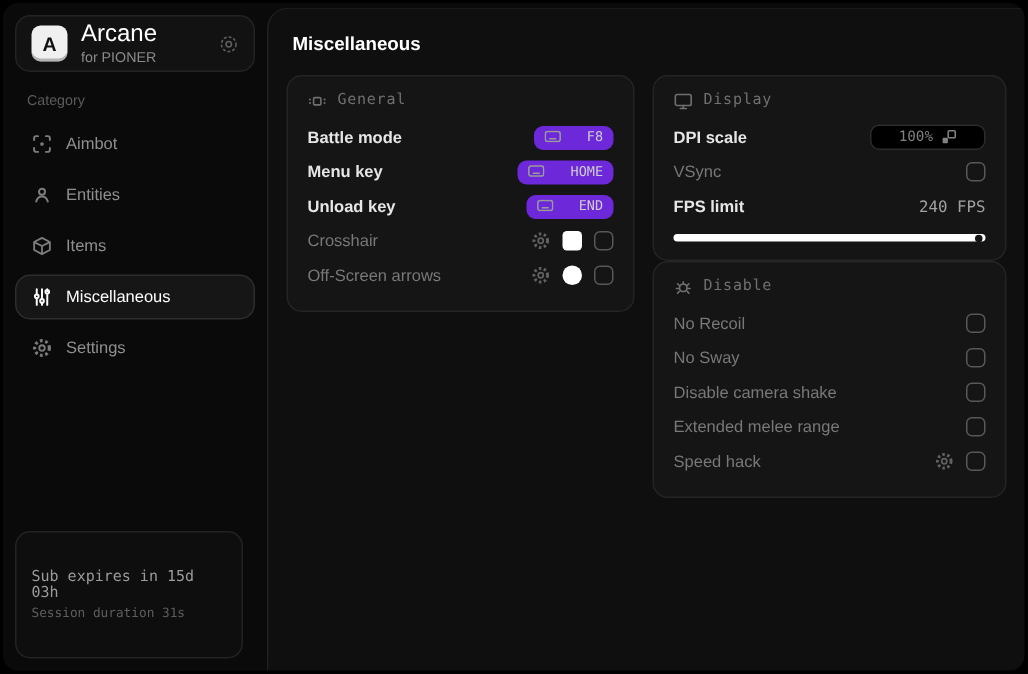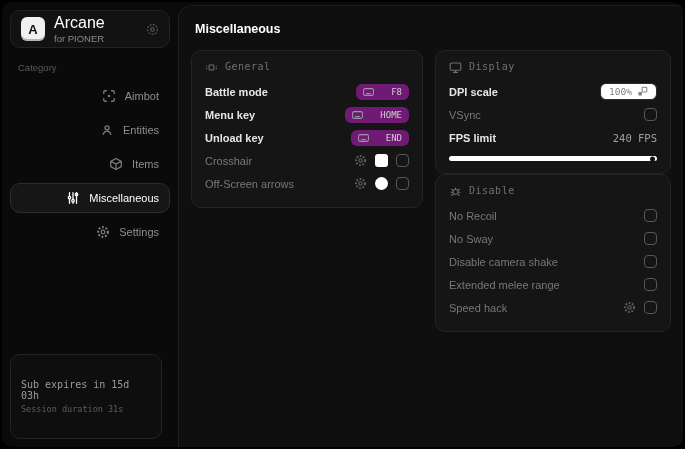--- a/index.html
+++ b/index.html
@@ -15,21 +15,21 @@
               font-weight:bold; font-size:13px; display:flex; align-items:center; justify-content:center;
               box-shadow:inset 0 -2px 0 rgba(0,0,0,.25); }
   .logo-text { display:flex; flex-direction:column; gap:1px; }
   .app-name { color:#fff; font-size:16px; font-weight:normal; }
   .app-sub  { color:#8a8a8a; font-size:9.5px; }
   .account-btn { margin-left:auto; color:#5f5f5f; display:flex; cursor:pointer; }
 
   .category { color:#5b5b5b; font-size:9.5px; margin:14px 0 8px 16px; }
   .nav { margin:0 8px; }
   .nav-item { display:flex; align-items:center; gap:9px; padding:7px 10px; margin-bottom:4px;
-              color:#8f8f8f; font-size:11px; border:1px solid transparent; border-radius:10px; cursor:pointer;justify-content:flex-end; }
+              color:#8f8f8f; font-size:11px; border:1px solid transparent; border-radius:10px; cursor:pointer; }
   .nav-item .icn { display:flex; color:#7c7c7c; }
   .nav-item.active { background:#161616; border-color:#2d2d2d; color:#fff; }
   .nav-item.active .icn { color:#fff; }
 
   .side-footer { position:absolute; left:8px; right:16px; bottom:8px; background:#0e0e0e;
                  border:1px solid #232323; border-radius:10px; padding:24px 10px; }
   .foot-line1 { font-family:"DejaVu Sans Mono", monospace; font-size:10px; color:#9b9b9b; }
   .foot-line2 { font-family:"DejaVu Sans Mono", monospace; font-size:8.5px; color:#5e5e5e; margin-top:3px; }
 
   
@@ -44,26 +44,26 @@
   .panel { background:#151515; border:1px solid #242424; border-radius:10px; padding:10px 13px 12px 13px; width:100%; }
   .panel-head { display:flex; gap:7px; color:#707070;
                 font-family:"DejaVu Sans Mono", monospace; font-size:10px; letter-spacing:.5px; margin-bottom:6px; }
   .panel-head .icn { display:flex; color:#707070; }
 
   .row { display:flex; align-items:center; justify-content:space-between; height:23px; }
   .lbl { color:#e6e6e6; font-size:11px; font-weight:bold; }
   .lbl.dim { color:#787878; font-weight:normal; }
   .controls { display:flex; align-items:center; gap:8px; }
 
-  .chip { display:inline-flex; align-items:center; gap:17px; background:#701a75; border-radius:6px;
+  .chip { display:inline-flex; align-items:flex-start; gap:17px; background:#6d28d9; border-radius:6px;
           padding:3px 7px; font-family:"DejaVu Sans Mono", monospace; font-size:9px; color:#cfcfcf; cursor:pointer; }
   .chip .icn { display:flex; color:#9a9a9a; }
 
-  .dpi-chip { display:inline-flex; align-items:center; gap:5px; background:#ffffff; border:1px solid #2b2b2b;
-              border-radius:6px; padding:2px 8px; font-family:"DejaVu Sans Mono", monospace;
+  .dpi-chip { display:inline-flex; align-items:center; gap:5px; background:#000000; border:1px solid #2b2b2b;
+              border-radius:6px; padding:2px 18px; font-family:"DejaVu Sans Mono", monospace;
               font-size:9.5px; color:#828282; cursor:pointer; }
   .dpi-chip .icn { display:flex; color:#828282; }
 
   .checkbox { width:13px; height:13px; border:1.5px solid #585858; border-radius:4px; cursor:pointer; }
   .swatch { width:13px; height:13px; border-radius:3px; cursor:pointer; }
   .swatch.round { border-radius:50%; }
   .gear-btn { display:flex; color:#616161; cursor:pointer; }
 
   .fps-value { font-family:"DejaVu Sans Mono", monospace; font-size:10.5px; color:#a0a0a0; }
   .slider { position:relative; height:5px; background:#fff; border-radius:3px; margin-top:7px; cursor:pointer; }

